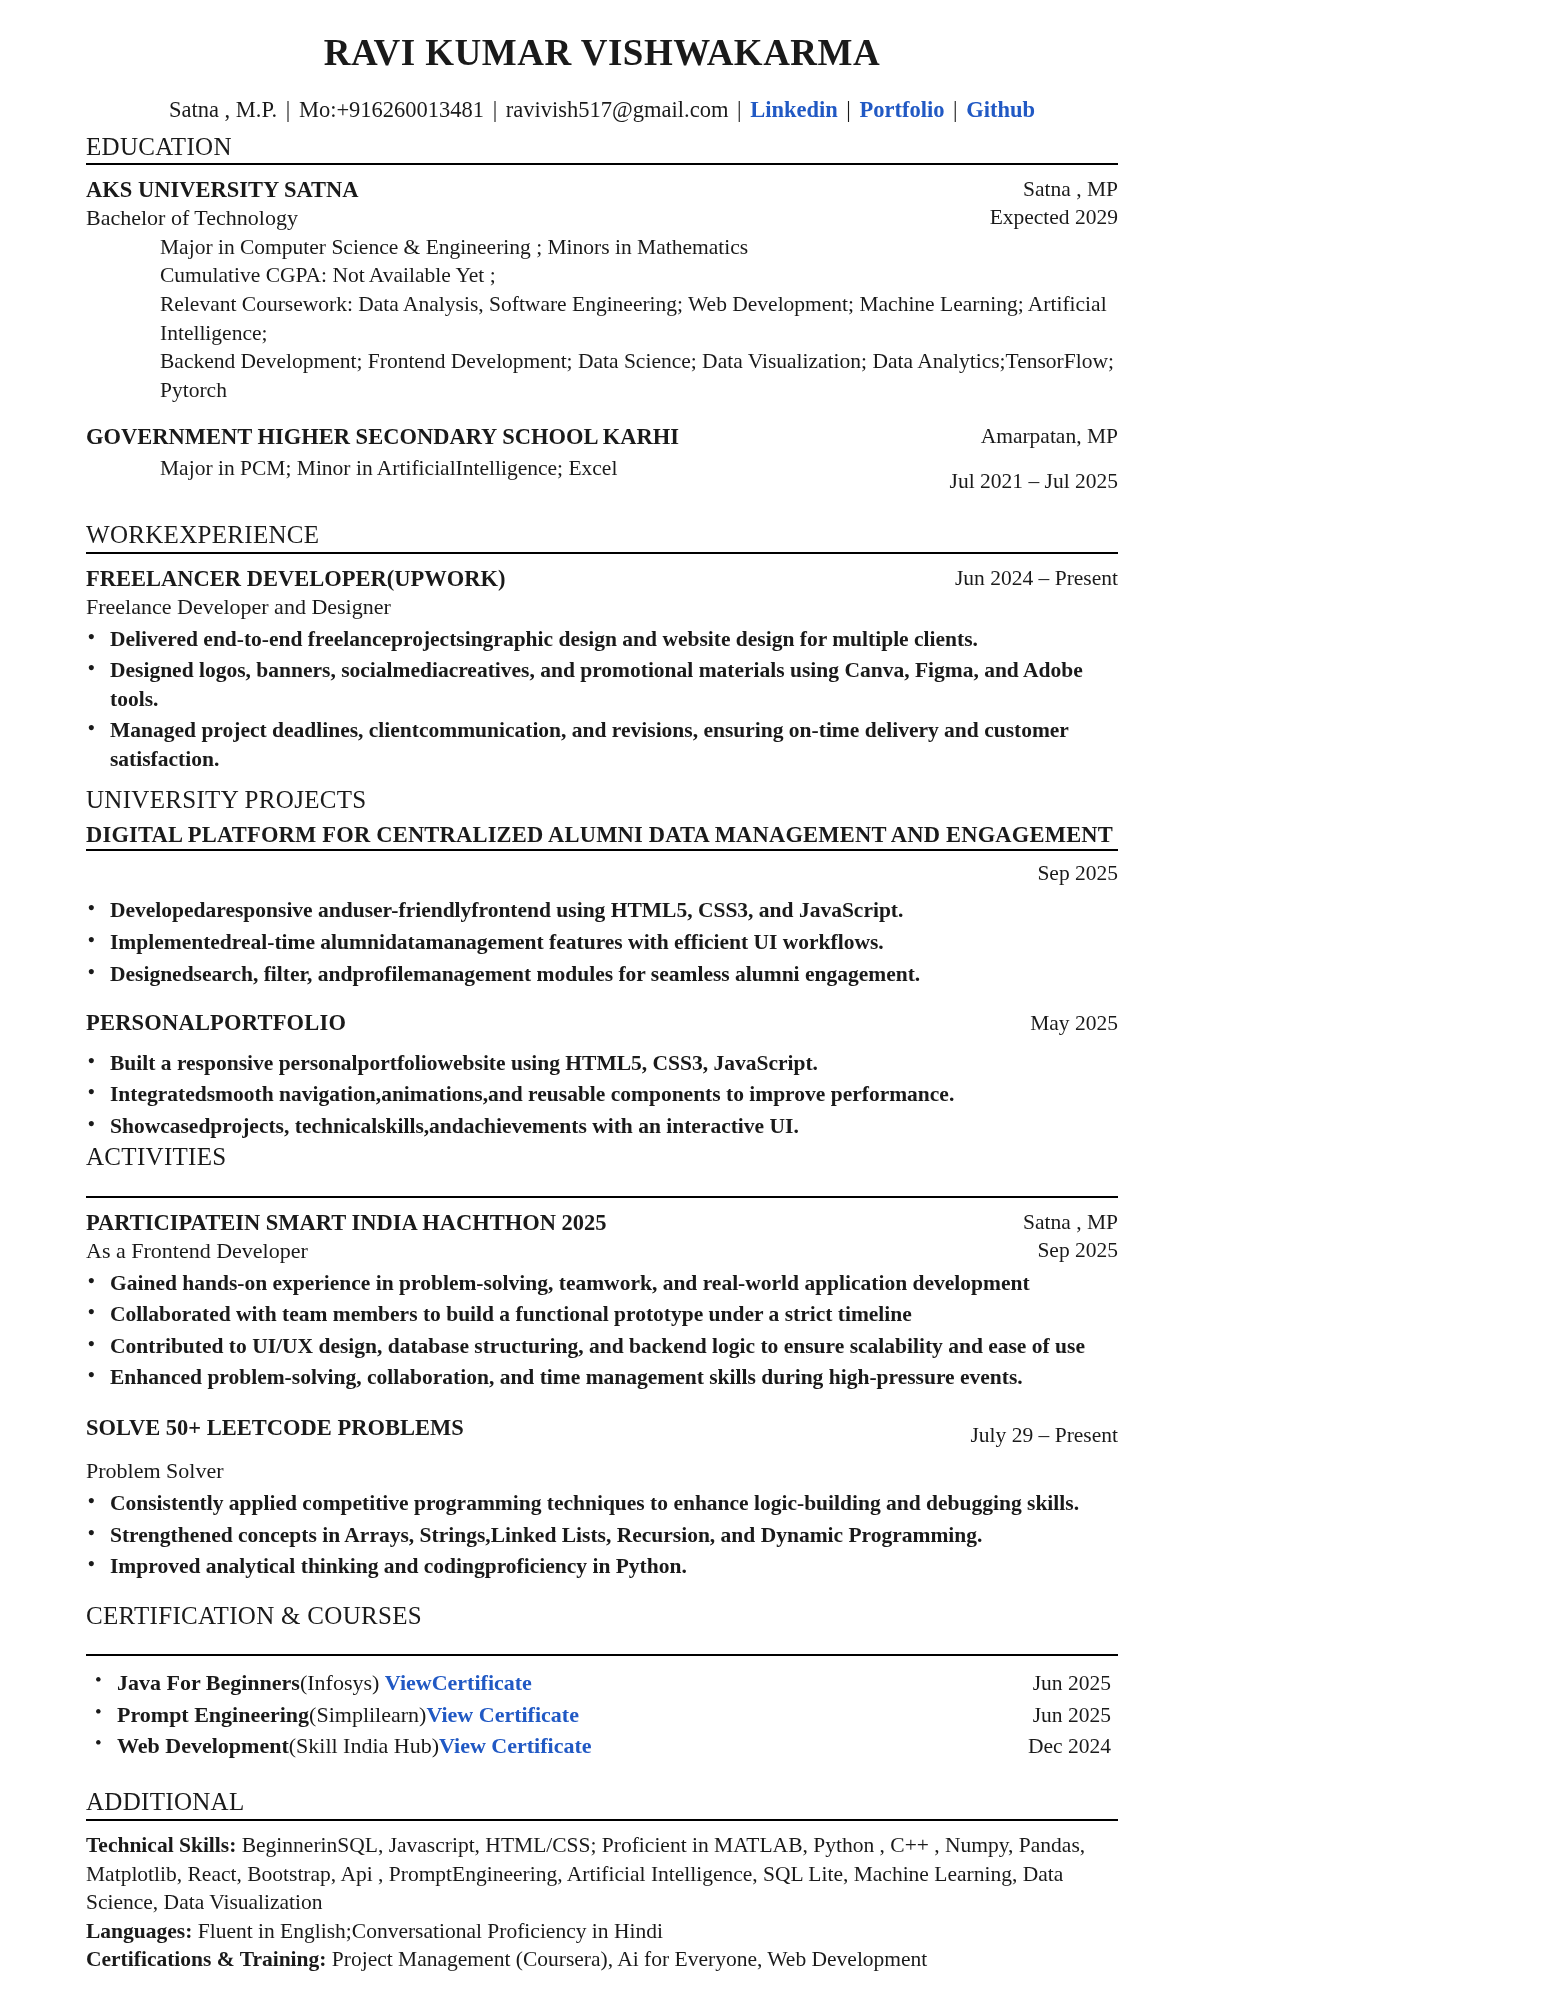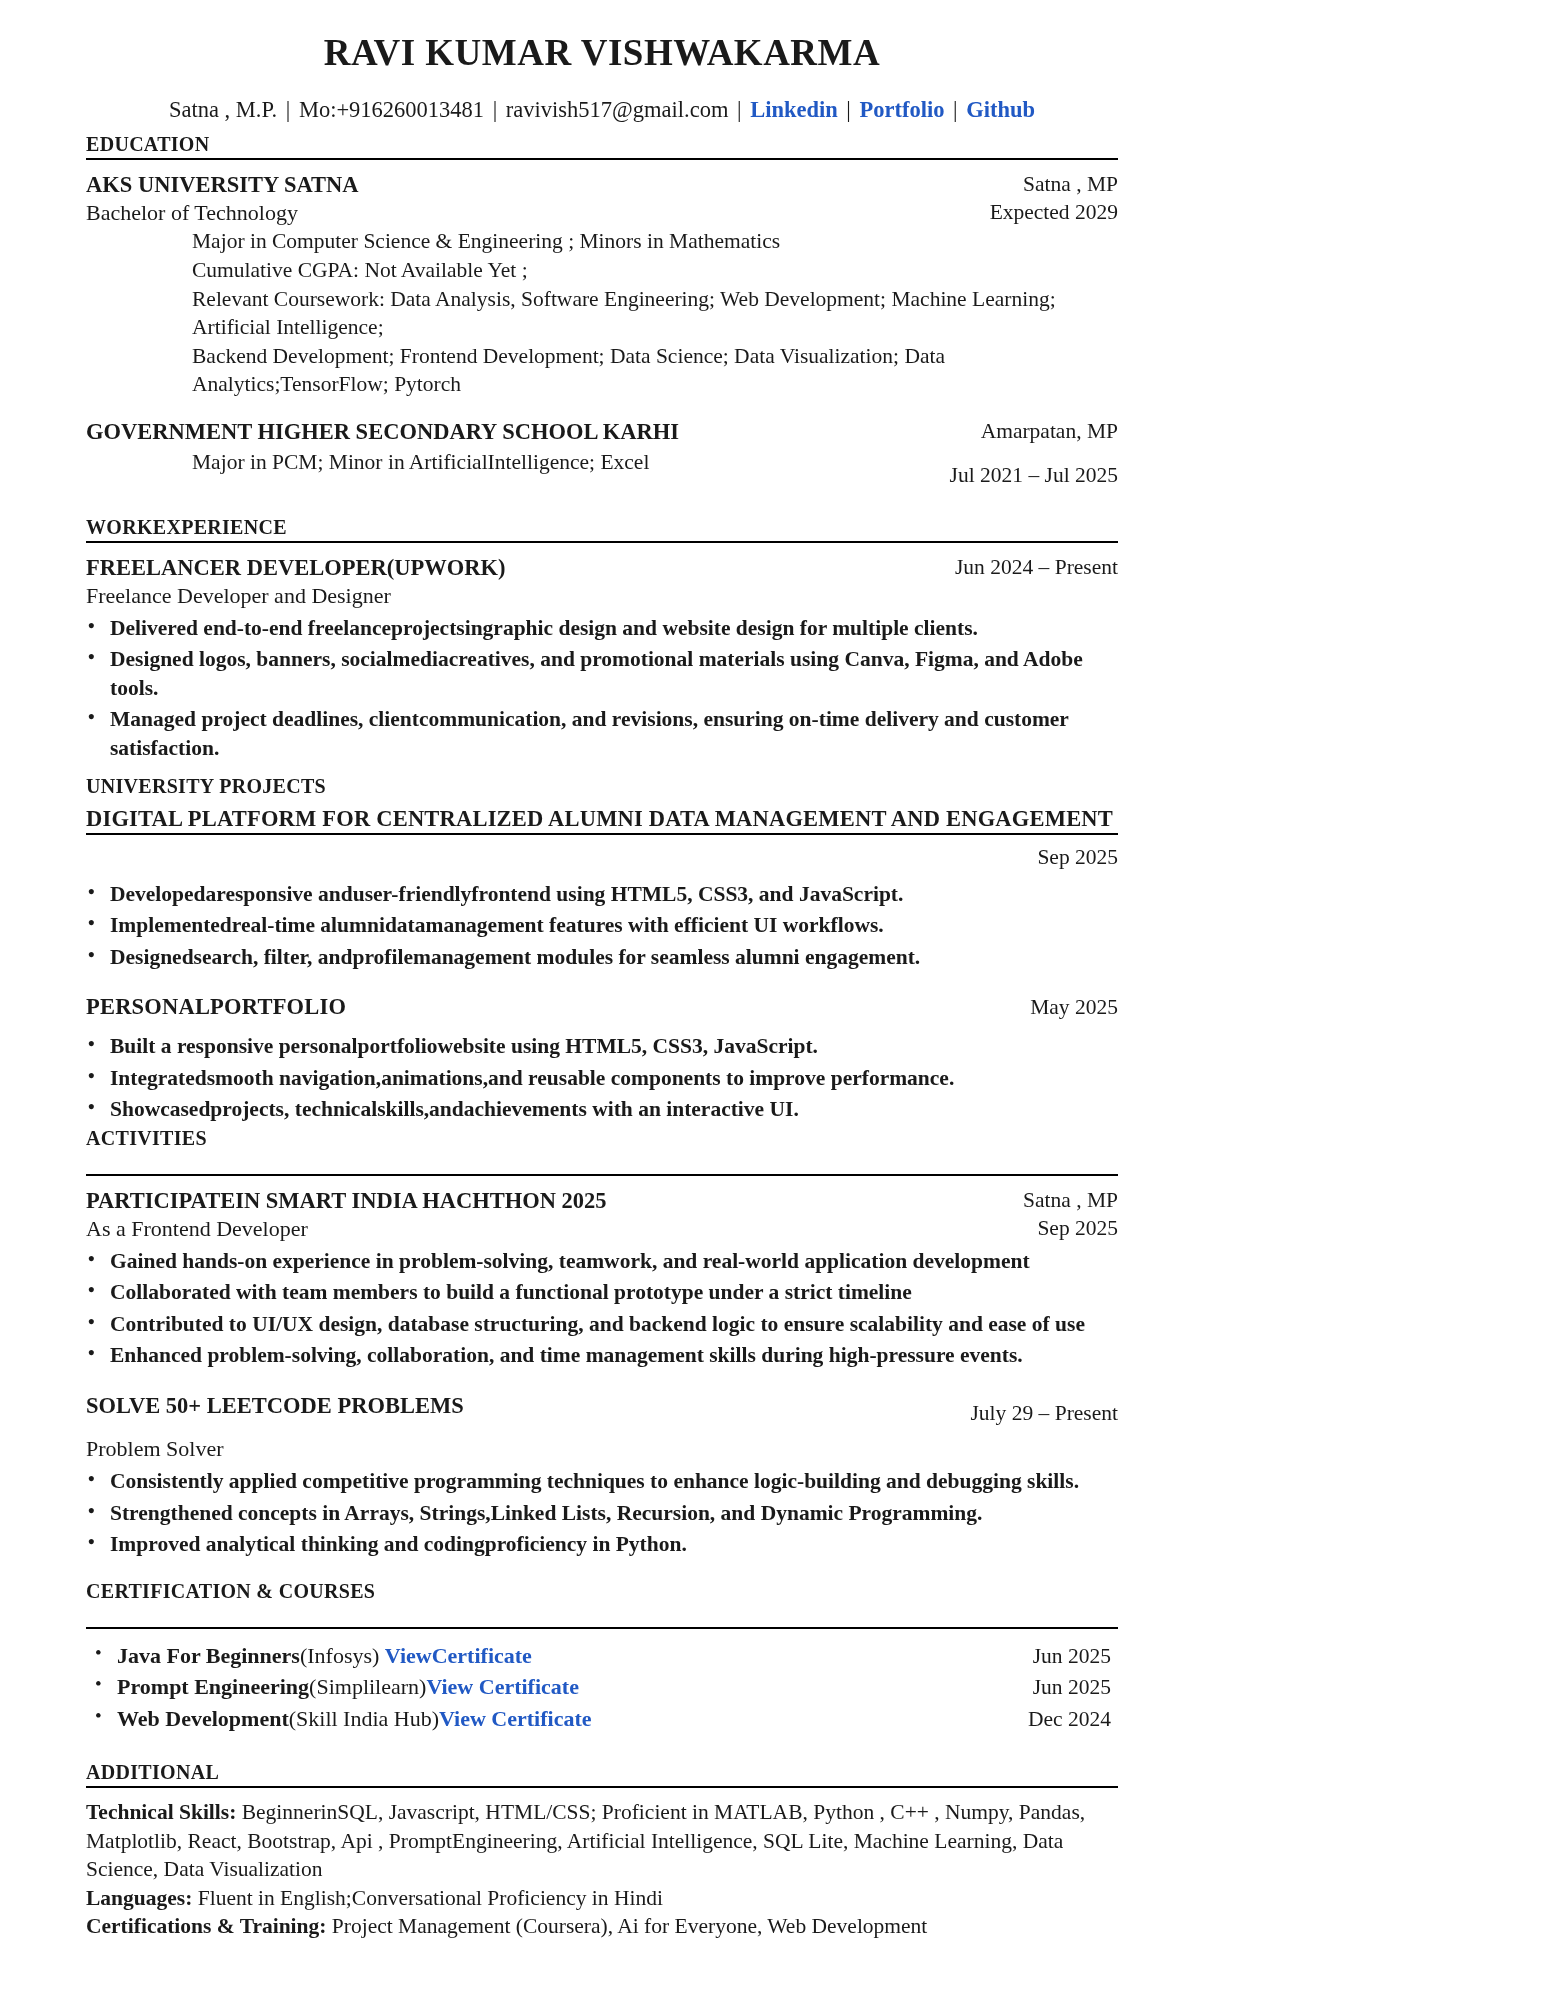--- a/index.html
+++ b/index.html
@@ -42,22 +42,22 @@
   .contact .sep { color: #1a1a1a; padding: 0 3px; }
   .contact a,
   .link {
     color: #2159c4;
     font-weight: bold;
     text-decoration: none;
   }
 
   
   .sec-head {
-    font-size: 20px;
-    font-weight: bold;
+    font-size: 25px;
+    font-weight: normal;
     letter-spacing: 0.3px;
     line-height: 1.1;
     margin: 0;
     padding: 0 0 2px 0;
   }
   .rule {
     border: 0;
     border-top: 2.6px solid #000;
     margin: 1px 0 0 0;
     height: 0;
@@ -85,21 +85,21 @@
     font-weight: bold;
     line-height: 1.3;
   }
   .sub {
     font-size: 22px;
     line-height: 1.3;
   }
   .detail {
     font-size: 21.5px;
     line-height: 1.33;
-    margin-left: 106px;
+    margin-left: 74px;
   }
   ul.bullets {
     list-style: none;
     margin: 0;
     padding: 0;
   }
   ul.bullets li {
     font-size: 21.5px;
     line-height: 1.33;
     padding-left: 24px;

